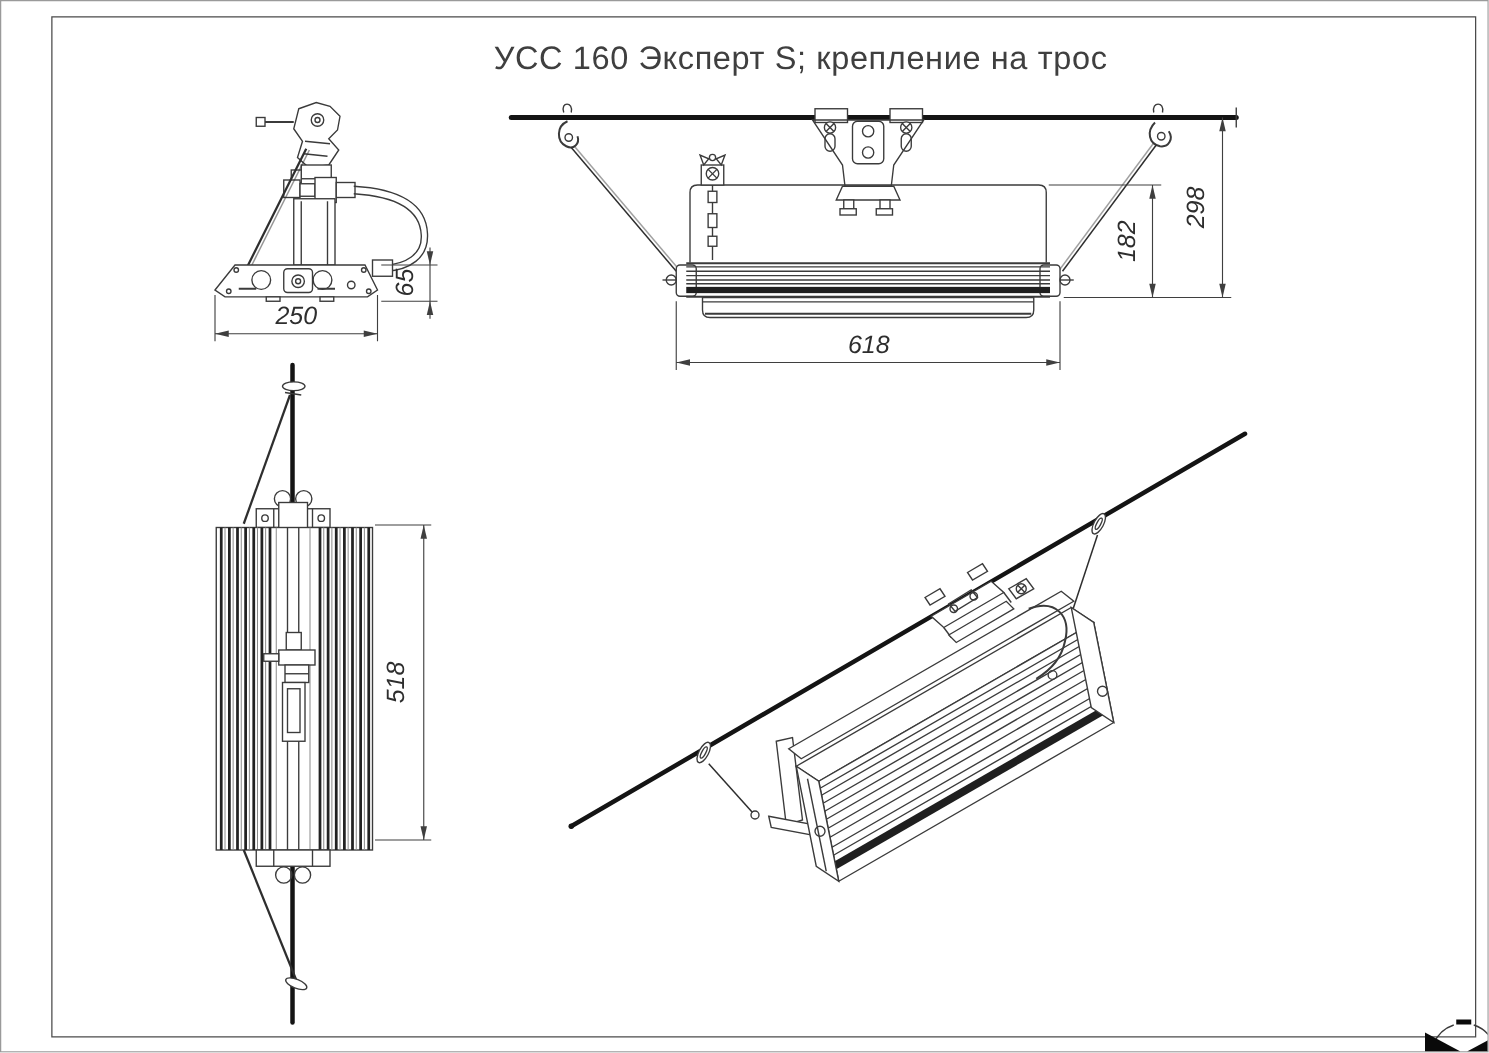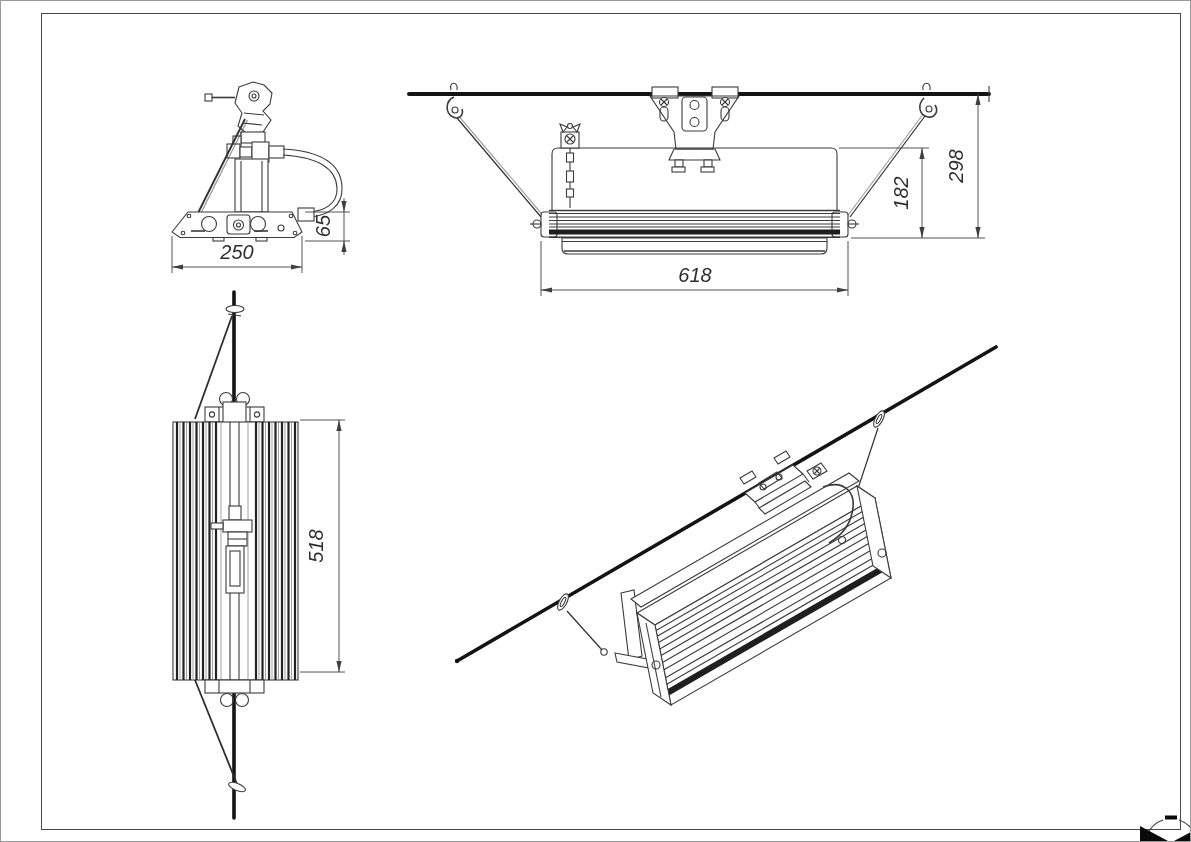--- a/index.html
+++ b/index.html
@@ -32,20 +32,21 @@
   .finL{stroke:#8a8a8a;stroke-width:.8}
   .band{fill:#1f1f1f}
   #logo{position:absolute;right:52px;bottom:28px;}
   .logotxt{font-family:"DejaVu Sans",sans-serif;font-weight:bold;fill:#0a0a0a;letter-spacing:5px;font-size:52px}
 </style>
 </head>
 <body>
 
 <div id="sheet">
   <div id="frame"></div>
+  <div id="title">УСС 160 Эксперт S; крепление на трос</div>
 
   <svg width="1191" height="842" viewBox="0 0 1191 842">
 
     <g>
 
       <rect x="204" y="93" width="7" height="7" class="sw"></rect>
       <line x1="211" y1="96.5" x2="234" y2="96.5" class="s2"></line>
       <path class="sw" d="M238,86 L252,81 L263,84 L271,92 L269,103 L262,110 L270,119 L262,131 L246,133 L237,125 L241,112 L234,102 Z"></path>
       <circle cx="253" cy="95" r="5" class="s1"></circle>
       <circle cx="253" cy="95" r="2" class="s1"></circle>

